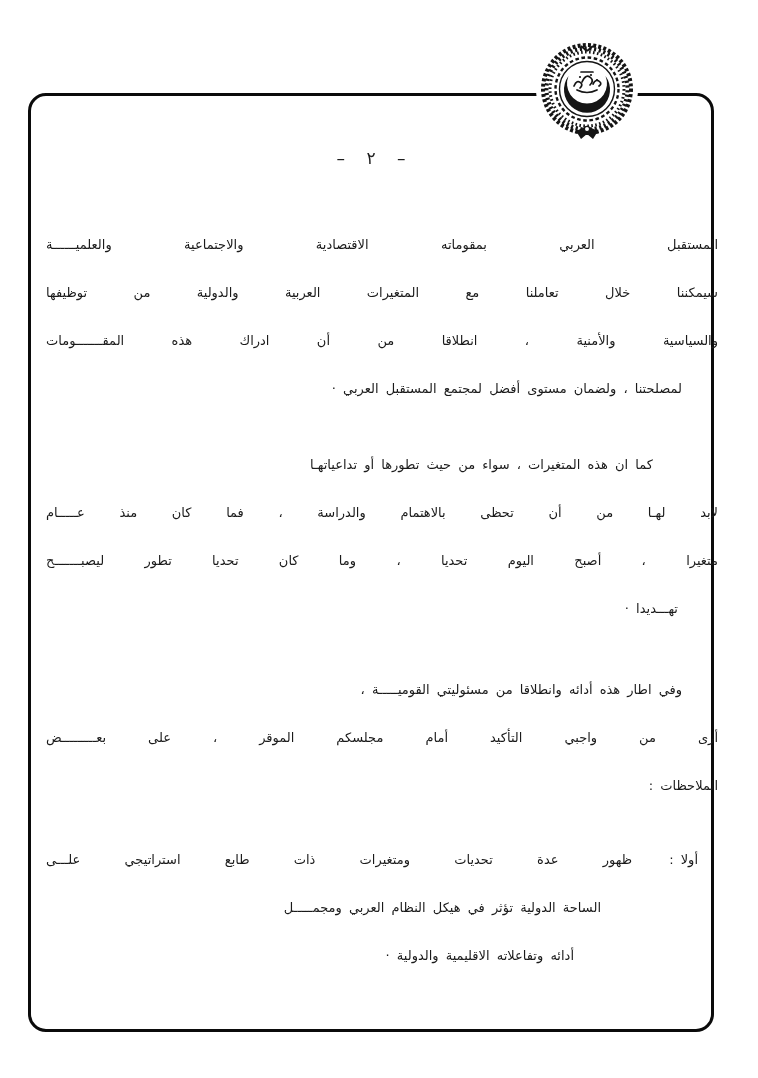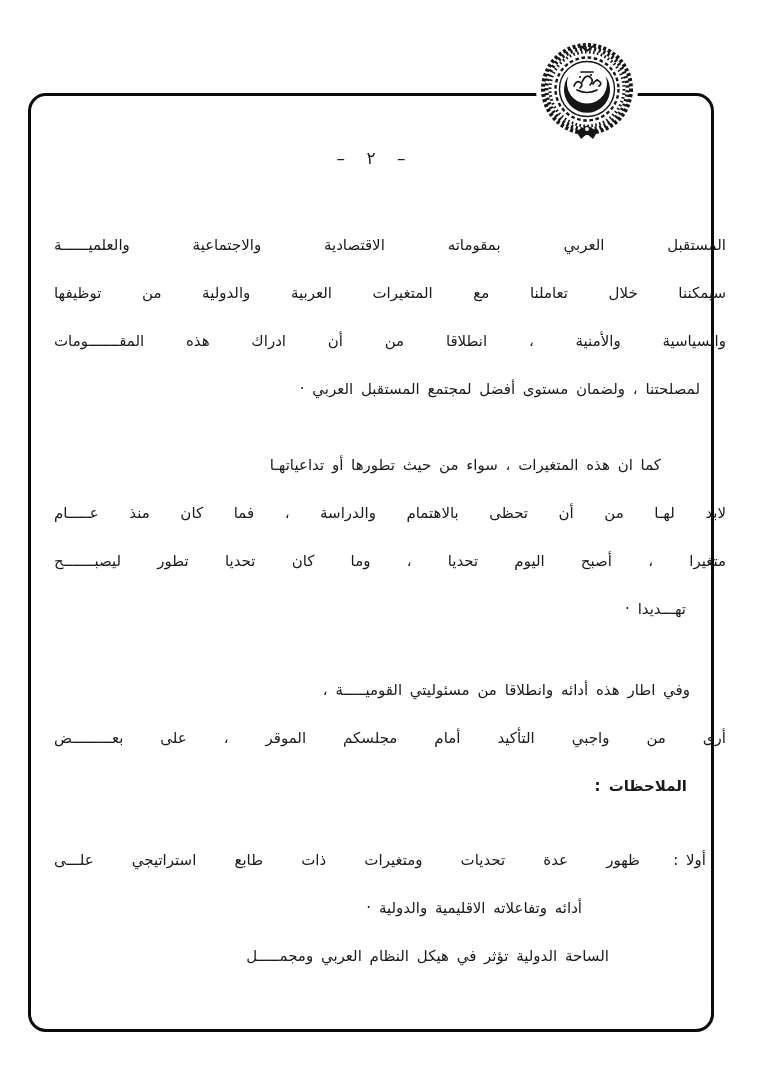--- a/index.html
+++ b/index.html
@@ -15,35 +15,35 @@
     z-index:1;background:transparent;
   }
   .emblem{
     position:absolute;left:535px;top:38px;width:104px;height:104px;z-index:2;
   }
   .page-number{
     position:absolute;left:0;top:148px;width:742px;z-index:3;
     text-align:center;font-size:17px;color:#1d1d1d;word-spacing:16px;
   }
   .text-body{
-    position:absolute;left:54px;top:221px;width:672px;z-index:3;
-    direction:rtl;font-size:15px;line-height:48px;color:#1a1a1a;
+    position:absolute;left:46px;top:221px;width:672px;z-index:3;
+    direction:rtl;font-size:13px;line-height:48px;color:#1a1a1a;
     word-spacing:3px;
   }
   .para{margin:0;padding:0;}
   .para+.para{margin-top:28px;}
   .para.gap-lg{margin-top:33px;}
   .line{display:block;}
   .j{text-align:justify;text-align-last:justify;}
   .r{text-align:right;}
   .ind-43{margin-right:65px;}
   .ind-36{margin-right:36px;}
-  .mr-22{margin-right:26px;}
+  .mr-22{margin-right:36px;}
   .mr-90{margin-right:40px;}
-  .mr-39{margin-right:39px;font-weight:bold;}
+  .mr-39{}
   .list-item{display:flex;direction:rtl;margin-top:26px;}
   .list-marker{
     flex:0 0 86px;font-weight:normal;text-align:right;padding-right:20px;
     box-sizing:border-box;white-space:nowrap;
   }
   .list-body{flex:1 1 auto;min-width:0;}
   .mr-31{margin-right:31px;}
   .mr-58{margin-right:58px;}
 </style>
 </head>
@@ -107,18 +107,18 @@
   <div class="para gap-lg">
     <span class="line r ind-36">وفي اطار هذه أدائه وانطلاقا من مسئوليتي القوميـــــة ،</span>
     <span class="line j">أرى من واجبي التأكيد أمام مجلسكم الموقر ، على بعـــــــــض</span>
     <span class="line r mr-39">الملاحظات :</span>
   </div>
 
   <div class="list-item">
     <span class="list-marker">أولا :</span>
     <span class="list-body">
       <span class="line j">ظهور عدة تحديات ومتغيرات ذات طابع استراتيجي علـــى</span>
+      <span class="line r mr-31">الساحة الدولية تؤثر في هيكل النظام العربي ومجمـــــل</span>
       <span class="line r mr-58">أدائه وتفاعلاته الاقليمية والدولية ·</span>
-      <span class="line r mr-31">الساحة الدولية تؤثر في هيكل النظام العربي ومجمـــــل</span>
     </span>
   </div>
 
 </div>
 
 </body></html>

